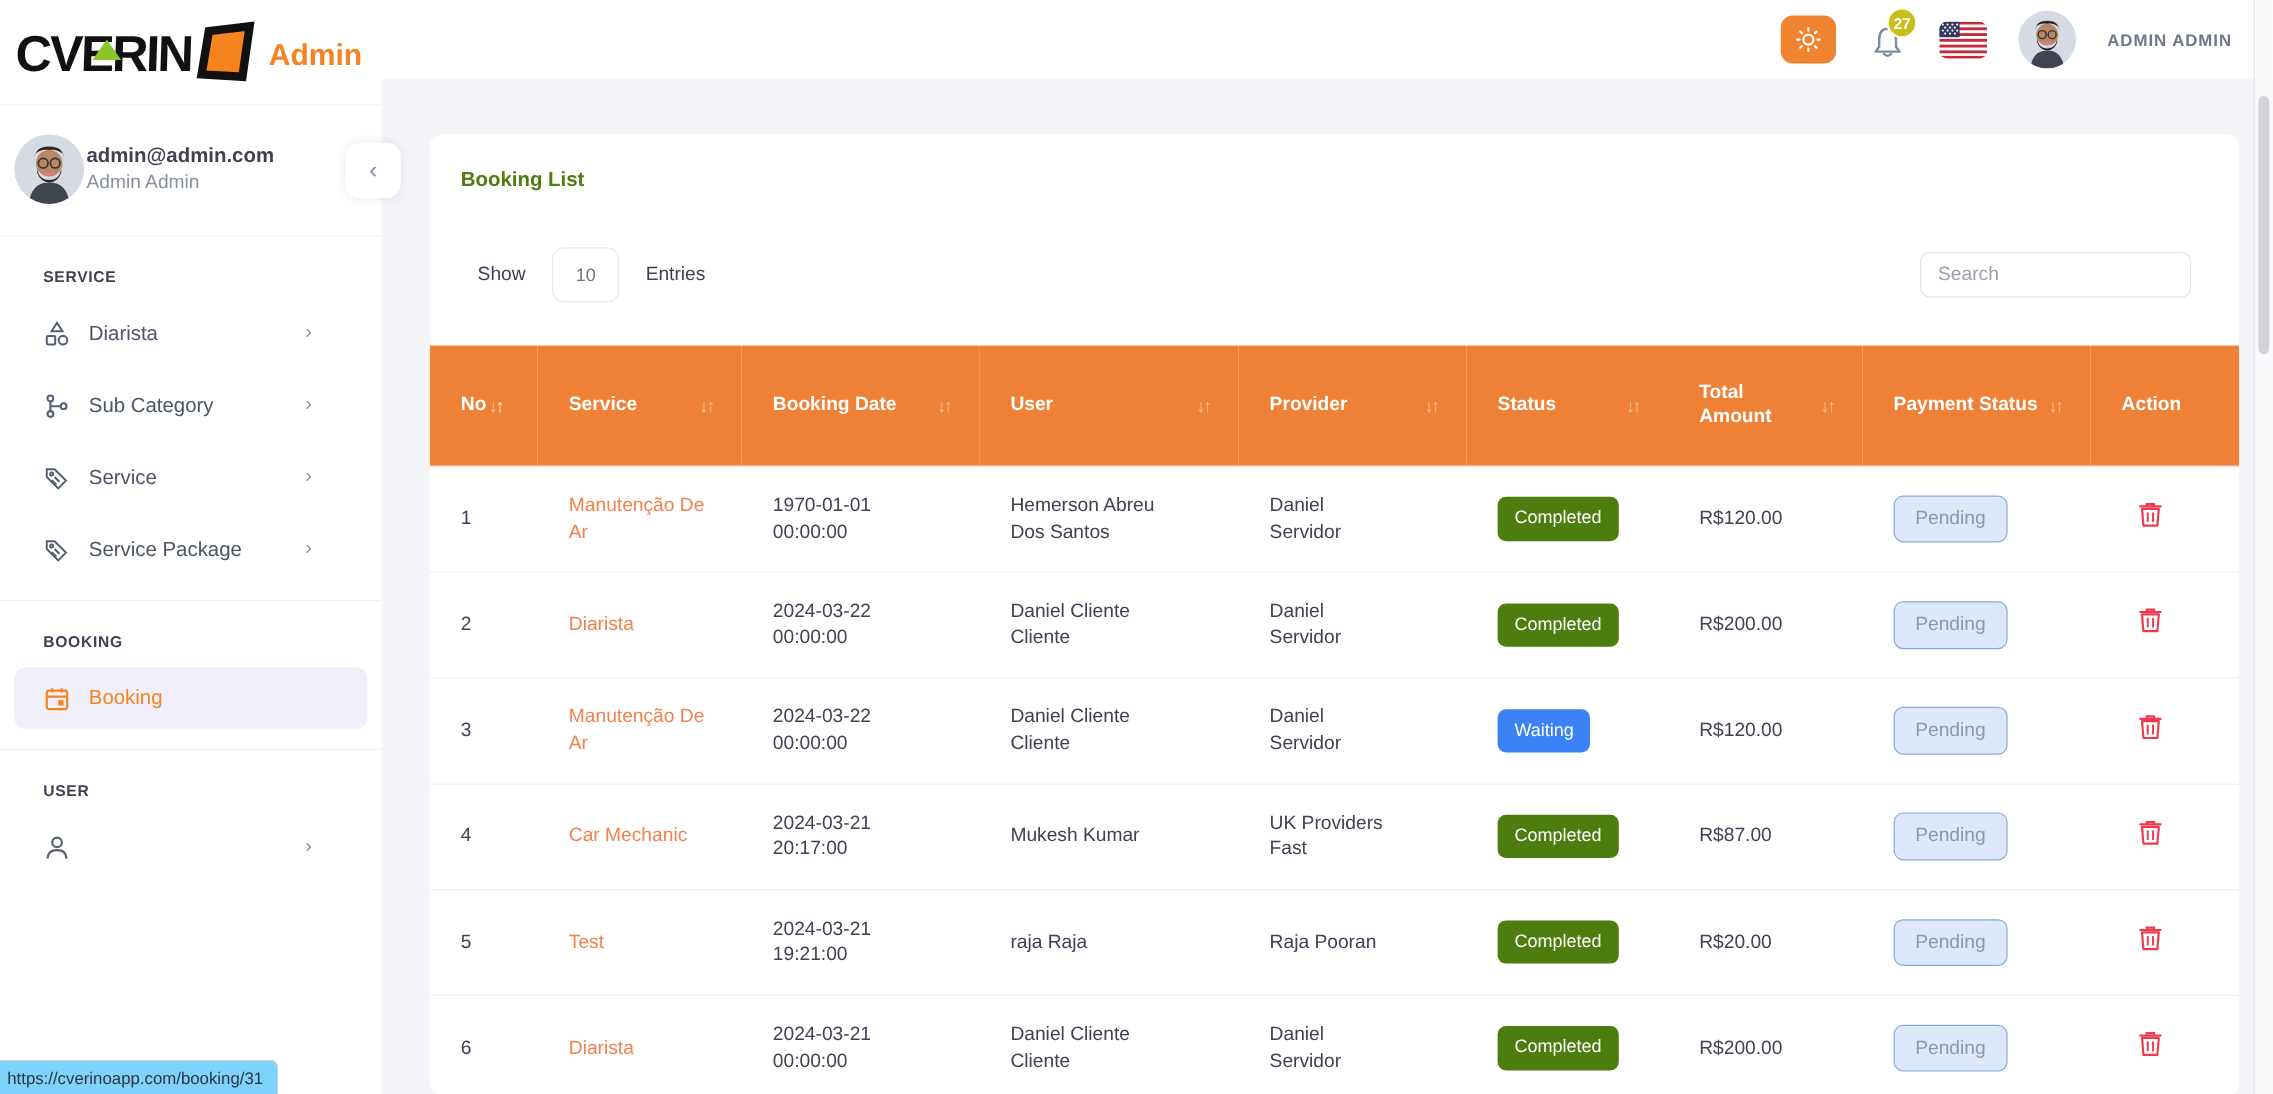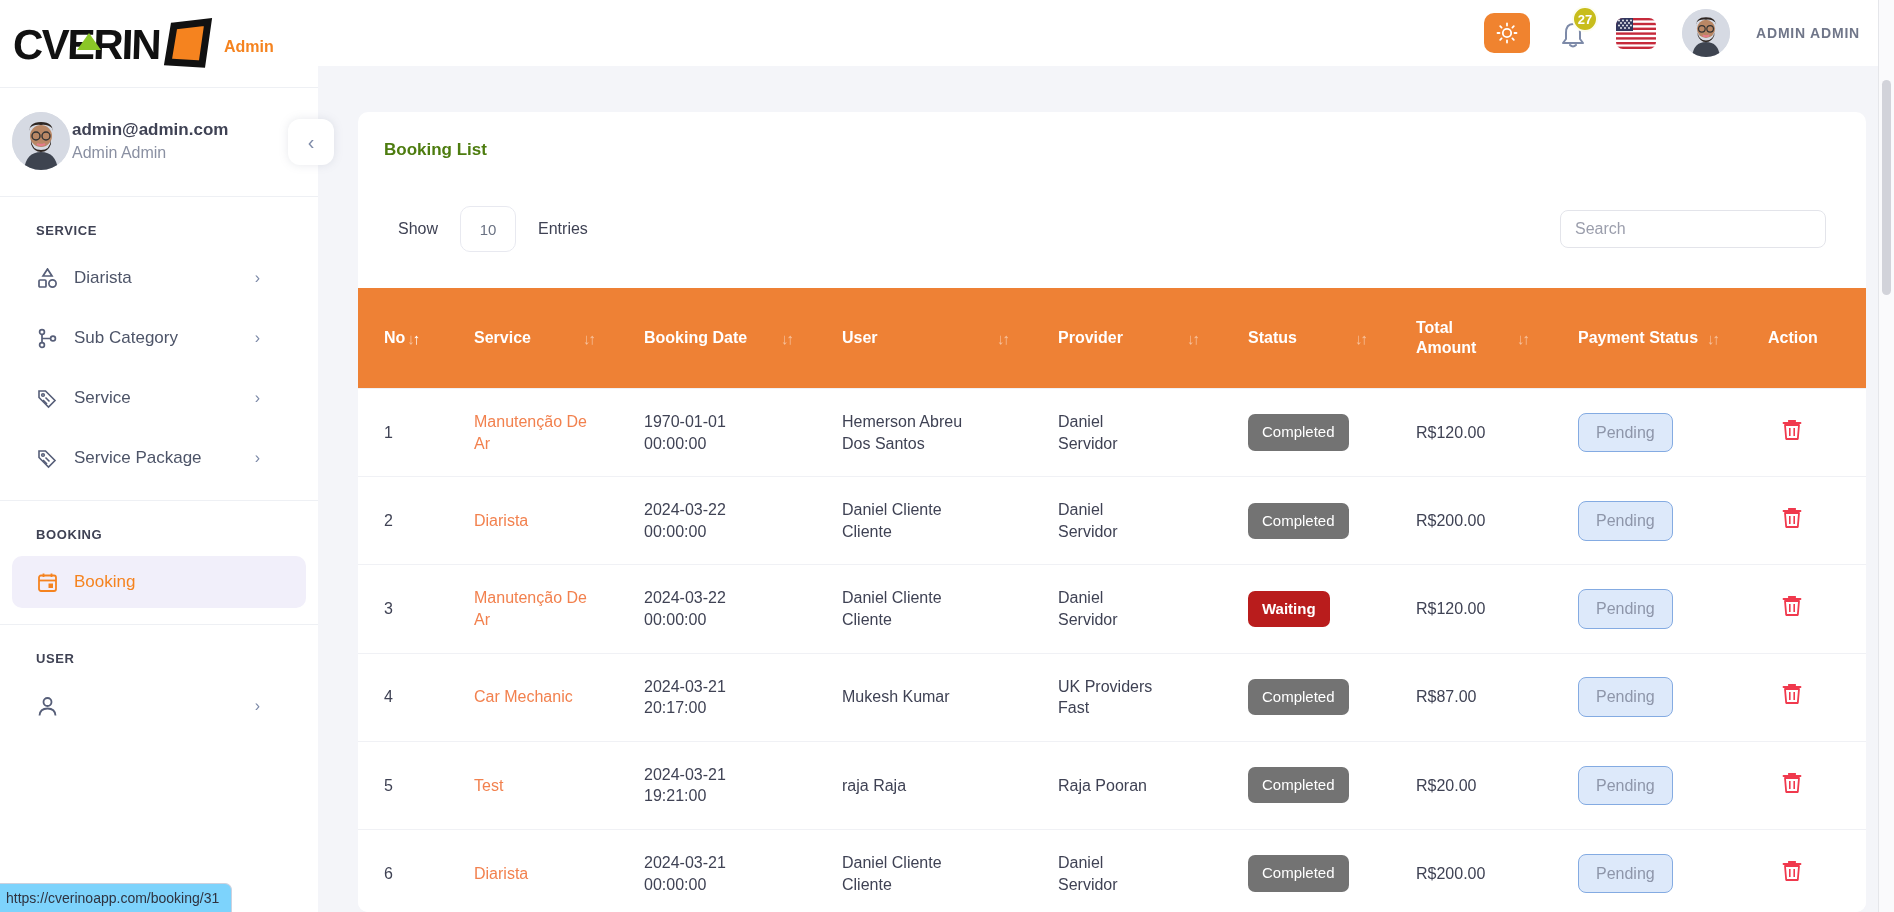--- a/index.html
+++ b/index.html
@@ -2,21 +2,21 @@
 <html><head>
 <meta charset="utf-8">
 <style>
   * { margin:0; padding:0; box-sizing:border-box; }
   html,body { width:1894px; height:912px; overflow:hidden; font-family:"Liberation Sans",sans-serif; background:#f4f5f9; }
   .app { display:flex; width:1894px; height:912px; position:relative; }
 
   
   .sidebar { width:318px; min-width:318px; background:#fff; height:912px; position:relative; z-index:5; }
   .logo-block { height:88px; display:flex; align-items:center; padding-left:14px; border-bottom:1px solid #eef0f4; }
-  .logo-admin { color:#f5831f; font-size:16px; font-weight:700; margin-left:10px; margin-top:6px; }
+  .logo-admin { color:#f5831f; font-size:25px; font-weight:700; margin-left:10px; margin-top:6px; }
   .side-user { display:flex; align-items:center; padding:24px 16px 26px 12px; border-bottom:1px solid #eef0f4; position:relative; }
   .side-avatar { width:58px; height:58px; border-radius:50%; background:#d6dae3; overflow:hidden; flex:none; }
   .side-user-text { margin-left:2px; }
   .side-email { font-size:17px; font-weight:700; color:#3f4254; }
   .side-name { font-size:16px; color:#8a90a2; margin-top:4px; }
   .collapse-tab { position:absolute; right:-16px; top:50%; transform:translateY(-50%); width:46px; height:46px; background:#fff; border-radius:12px; box-shadow:0 0 10px rgba(120,125,150,.18); display:flex; align-items:center; justify-content:center; color:#7d8aa8; font-size:20px; }
   .nav-section { padding:26px 0 8px 0; border-bottom:1px solid #eef0f4; }
   .nav-section:last-child { border-bottom:none; }
   .section-label { font-size:13px; font-weight:700; letter-spacing:.6px; color:#3f4254; padding:0 0 6px 36px; }
   .menu-item { display:flex; align-items:center; margin:8px 12px; padding:15px 24px 15px 24px; border-radius:10px; cursor:pointer; color:#4d5468; }
@@ -37,37 +37,37 @@
   .top-avatar { width:48px; height:48px; border-radius:50%; background:#d6dae3; overflow:hidden; cursor:pointer; flex:none; }
   .top-username { font-size:14px; font-weight:700; color:#707689; letter-spacing:.8px; cursor:pointer; }
 
   
   .content { flex:1; background:#f4f5f9; padding:46px 30px 0 40px; }
   .card { background:#fff; border-radius:10px; width:1508px; height:800px; padding:28px 0 0 0; overflow:hidden; }
   .card-title { font-size:17px; font-weight:700; color:#4d7c0f; padding-left:26px; }
   .controls-row { display:flex; align-items:center; margin-top:46px; padding:0 40px 0 40px; }
   .show-label, .entries-label { font-size:16px; color:#3f4254; }
   .entries-box { width:56px; height:46px; border:1px solid #e8e9f0; border-radius:10px; display:flex; align-items:center; justify-content:center; font-size:15px; color:#6a7283; margin:0 22px; cursor:pointer; }
-  .search-input { margin-left:auto; width:266px; height:38px; border:1px solid #e3e4ea; border-radius:8px; font-size:16px; color:#3f4254; padding:0 14px; outline:none; font-family:"Liberation Sans",sans-serif; }
+  .search-input { margin-left:auto; width:226px; height:38px; border:1px solid #e3e4ea; border-radius:8px; font-size:16px; color:#3f4254; padding:0 14px; outline:none; font-family:"Liberation Sans",sans-serif; }
   .search-input::placeholder { color:#9b9eac; }
 
   
   table { border-collapse:collapse; table-layout:fixed; width:1508px; margin-top:36px; }
   thead th { background:#ee8135; color:#fff; font-size:16px; font-weight:700; text-align:left; vertical-align:middle; padding:30px 10px 30px 26px; }
   th .th-inner { display:flex; align-items:center; justify-content:space-between; padding-right:14px; }
   th .th-label { line-height:1.25; }
   .sort { font-size:15px; font-weight:400; white-space:nowrap; letter-spacing:-2px; }
   .sort .dn, .sort .up { opacity:.5; }
   .sort .active { opacity:1; font-weight:700; }
   tbody td { font-size:16px; color:#3f4254; padding:22px 10px 22px 26px; border-top:1px solid #f0f1f5; vertical-align:middle; line-height:1.35; background:#fff; }
   .svc-link { color:#f2814e; cursor:pointer; }
   .date-cell { white-space:pre-line; }
   .pill { display:inline-block; padding:8px 14px; border-radius:7px; color:#fff; font-size:15px; }
-  .pill.completed { background:#737373; }
-  .pill.waiting { background:#b91c1c;font-weight:bold; }
+  .pill.completed { background:#4d7c0f; }
+  .pill.waiting { background:#3b82f6; }
   .pay-pill { display:inline-block; padding:8px 17px; border-radius:8px; background:#dde9fa; border:1px solid #84abe2; color:#8e96aa; font-size:16px; cursor:pointer; }
   .trash-btn { background:none; border:none; cursor:pointer; padding:0; margin-left:14px; }
 
   
   .statusbar { position:absolute; left:0; bottom:0; height:29px; background:#7dd3fc; border:1px solid #cdd1de; border-left:none; border-bottom:none; border-top-right-radius:7px; display:flex; align-items:center; padding:0 12px 0 6px; font-size:14px; color:#2f3340; z-index:50; }
   .vscrollbar { position:absolute; right:0; top:0; width:16px; height:912px; background:#fafafc; border-left:1px solid #e5e6ea; z-index:40; }
   .vthumb { position:absolute; left:3px; top:80px; width:9px; height:215px; border-radius:5px; background:#d2d3da; }
 </style>
 </head>
 <body>

